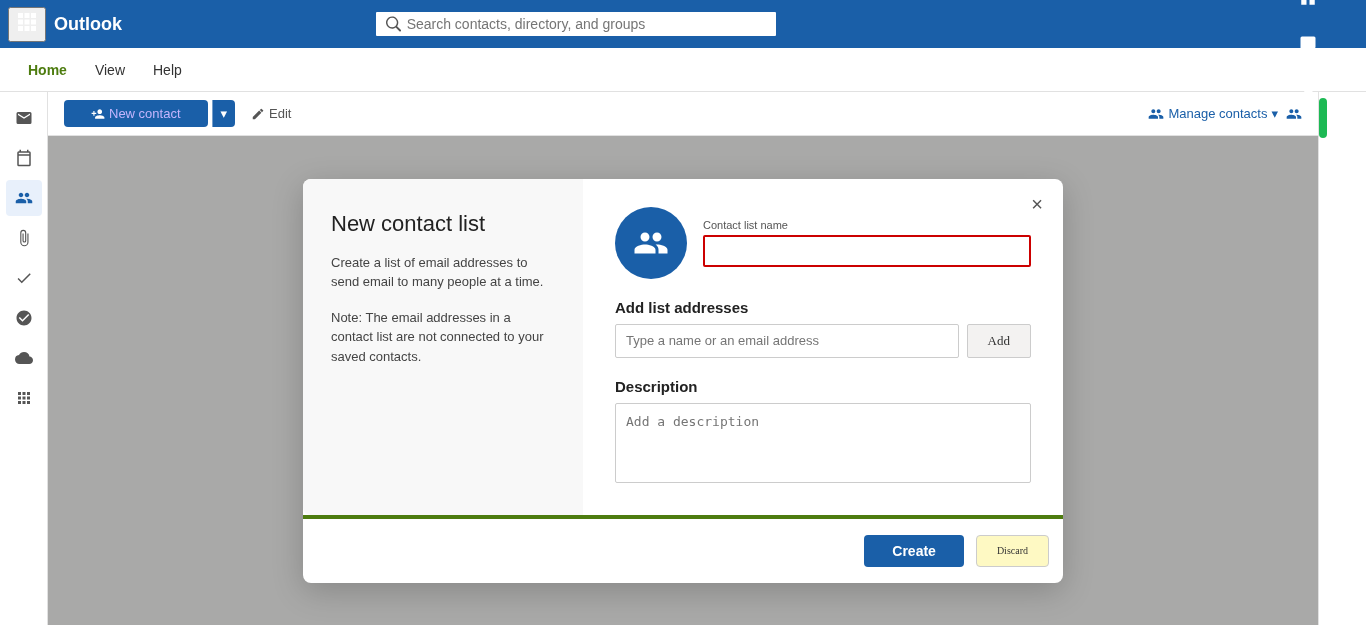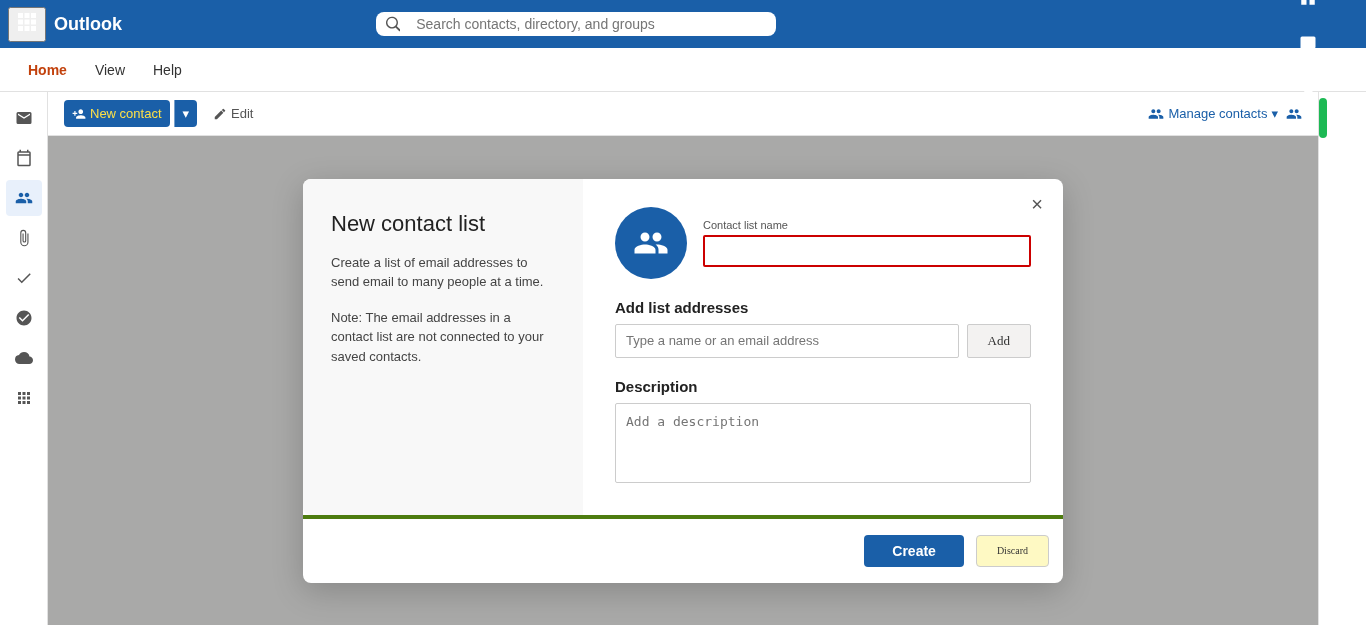--- a/index.html
+++ b/index.html
@@ -25,23 +25,23 @@
       font-size: 18px;
       font-weight: 600;
       margin-right: 8px;
     }
     .topbar-search {
       flex: 1;
       max-width: 400px;
       display: flex;
       align-items: center;
       background: white;
-      border-radius: 8px;
+      border-radius: 1px;
       padding: 4px 10px;
-      gap: 16px;
+      gap: 6px;
       margin: 12px auto;
     }
     .topbar-search input {
       border: none;
       outline: none;
       font-size: 14px;
       color: #333;
       width: 100%;
       background: transparent;
     }
@@ -94,21 +94,21 @@
     }
     .subnav-tab {
       padding: 8px 12px;
       font-size: 14px;
       cursor: pointer;
       border-radius: 4px;
       color: #333;
       position: relative;
     }
     .subnav-tab.active {
-      color: #c2410c;
+      color: #4d7c0f;
       font-weight: 600;
     }
     .subnav-tab.active::after {
       content: '';
       position: absolute;
       bottom: -8px;
       left: 0; right: 0;
       height: 2px;
       background: #1a5fa8;
     }
@@ -159,24 +159,24 @@
     .content-toolbar {
       background: white;
       padding: 8px 16px;
       display: flex;
       align-items: center;
       gap: 8px;
       border-bottom: 1px solid #e1e1e1;
     }
     .btn-new-contact {
       background: #1a5fa8;
-      color: #fde047;
-      border: none;
-      border-radius: 4px;
-      padding: 6px 8px;
+      color: #c4b5fd;
+      border: none;
+      border-radius: 4px;
+      padding: 6px 27px;
       font-size: 13px;
       cursor: pointer;
       display: flex;
       align-items: center;
       gap: 4px;
     }
     .btn-new-contact-dropdown {
       background: #1a5fa8;
       color: white;
       border: none;

